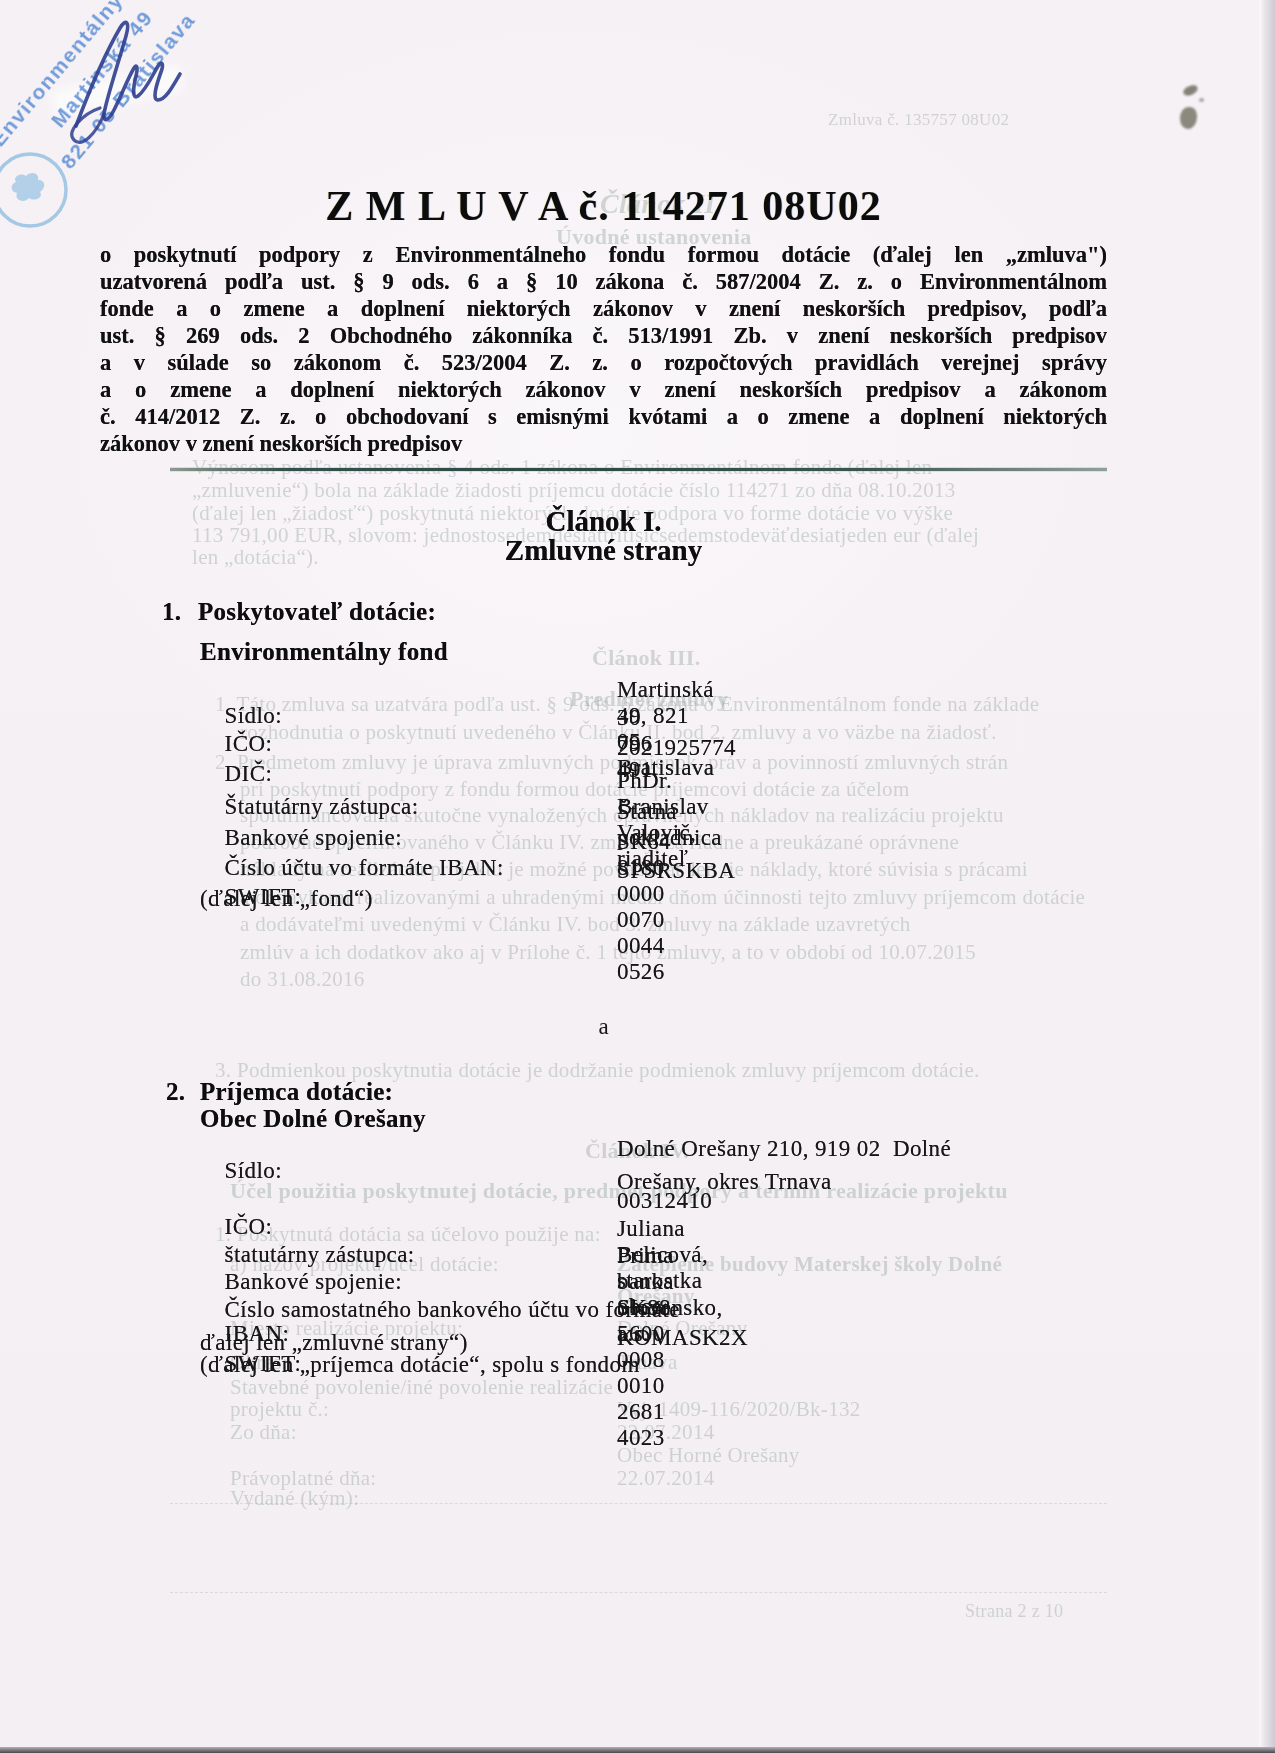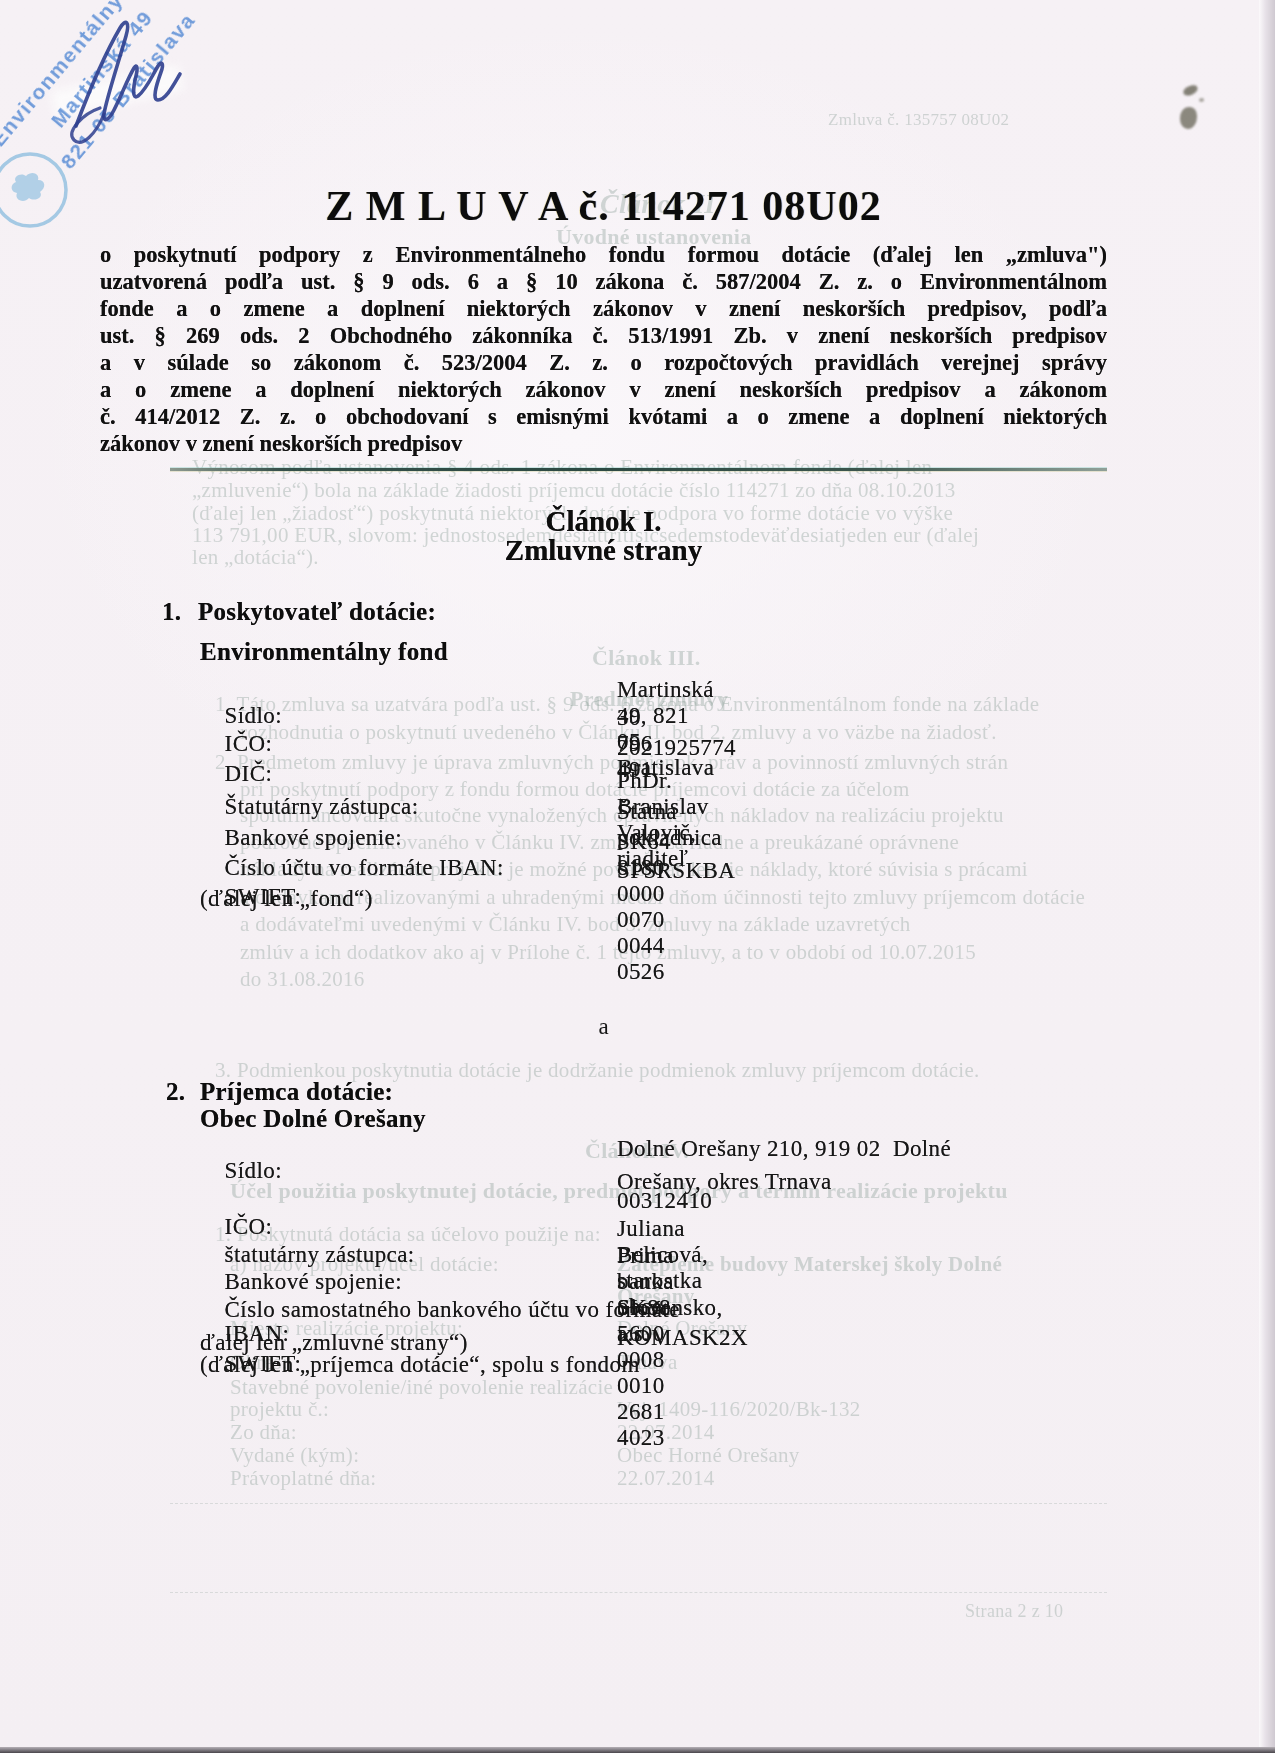--- a/index.html
+++ b/index.html
@@ -101,21 +101,21 @@
     <div class="ghost bold" style="left:617px;top:1284px;">Orešany</div>
     <div class="ghost" style="left:230px;top:1316px;">Miesto realizácie projektu:</div>
     <div class="ghost" style="left:617px;top:1316px;">Dolné Orešany</div>
     <div class="ghost" style="left:230px;top:1350px;">Okres:</div>
     <div class="ghost" style="left:617px;top:1350px;">Trnava</div>
     <div class="ghost" style="left:230px;top:1375px;">Stavebné povolenie/iné povolenie realizácie</div>
     <div class="ghost" style="left:230px;top:1397px;">projektu č.:</div>
     <div class="ghost" style="left:617px;top:1397px;">Vyj. 1409-116/2020/Bk-132</div>
     <div class="ghost" style="left:230px;top:1420px;">Zo dňa:</div>
     <div class="ghost" style="left:617px;top:1420px;">22.07.2014</div>
-    <div class="ghost" style="left:230px;top:1443px;">Vydané (kým):</div>
+    <div class="ghost" style="left:230px;top:1486px;">Vydané (kým):</div>
     <div class="ghost" style="left:617px;top:1443px;">Obec Horné Orešany</div>
     <div class="ghost" style="left:230px;top:1466px;">Právoplatné dňa:</div>
     <div class="ghost" style="left:617px;top:1466px;">22.07.2014</div>
     <div class="gline" style="left:170px;top:1503px;width:937px;"></div>
     <div class="gline" style="left:170px;top:1592px;width:937px;"></div>
     <div class="ghost" style="left:965px;top:1601px;font-size:18px;">Strana 2 z 10</div>
   </div>
 
   <div class="stamp-diagonal">
     <div>Environmentálny fond</div>

